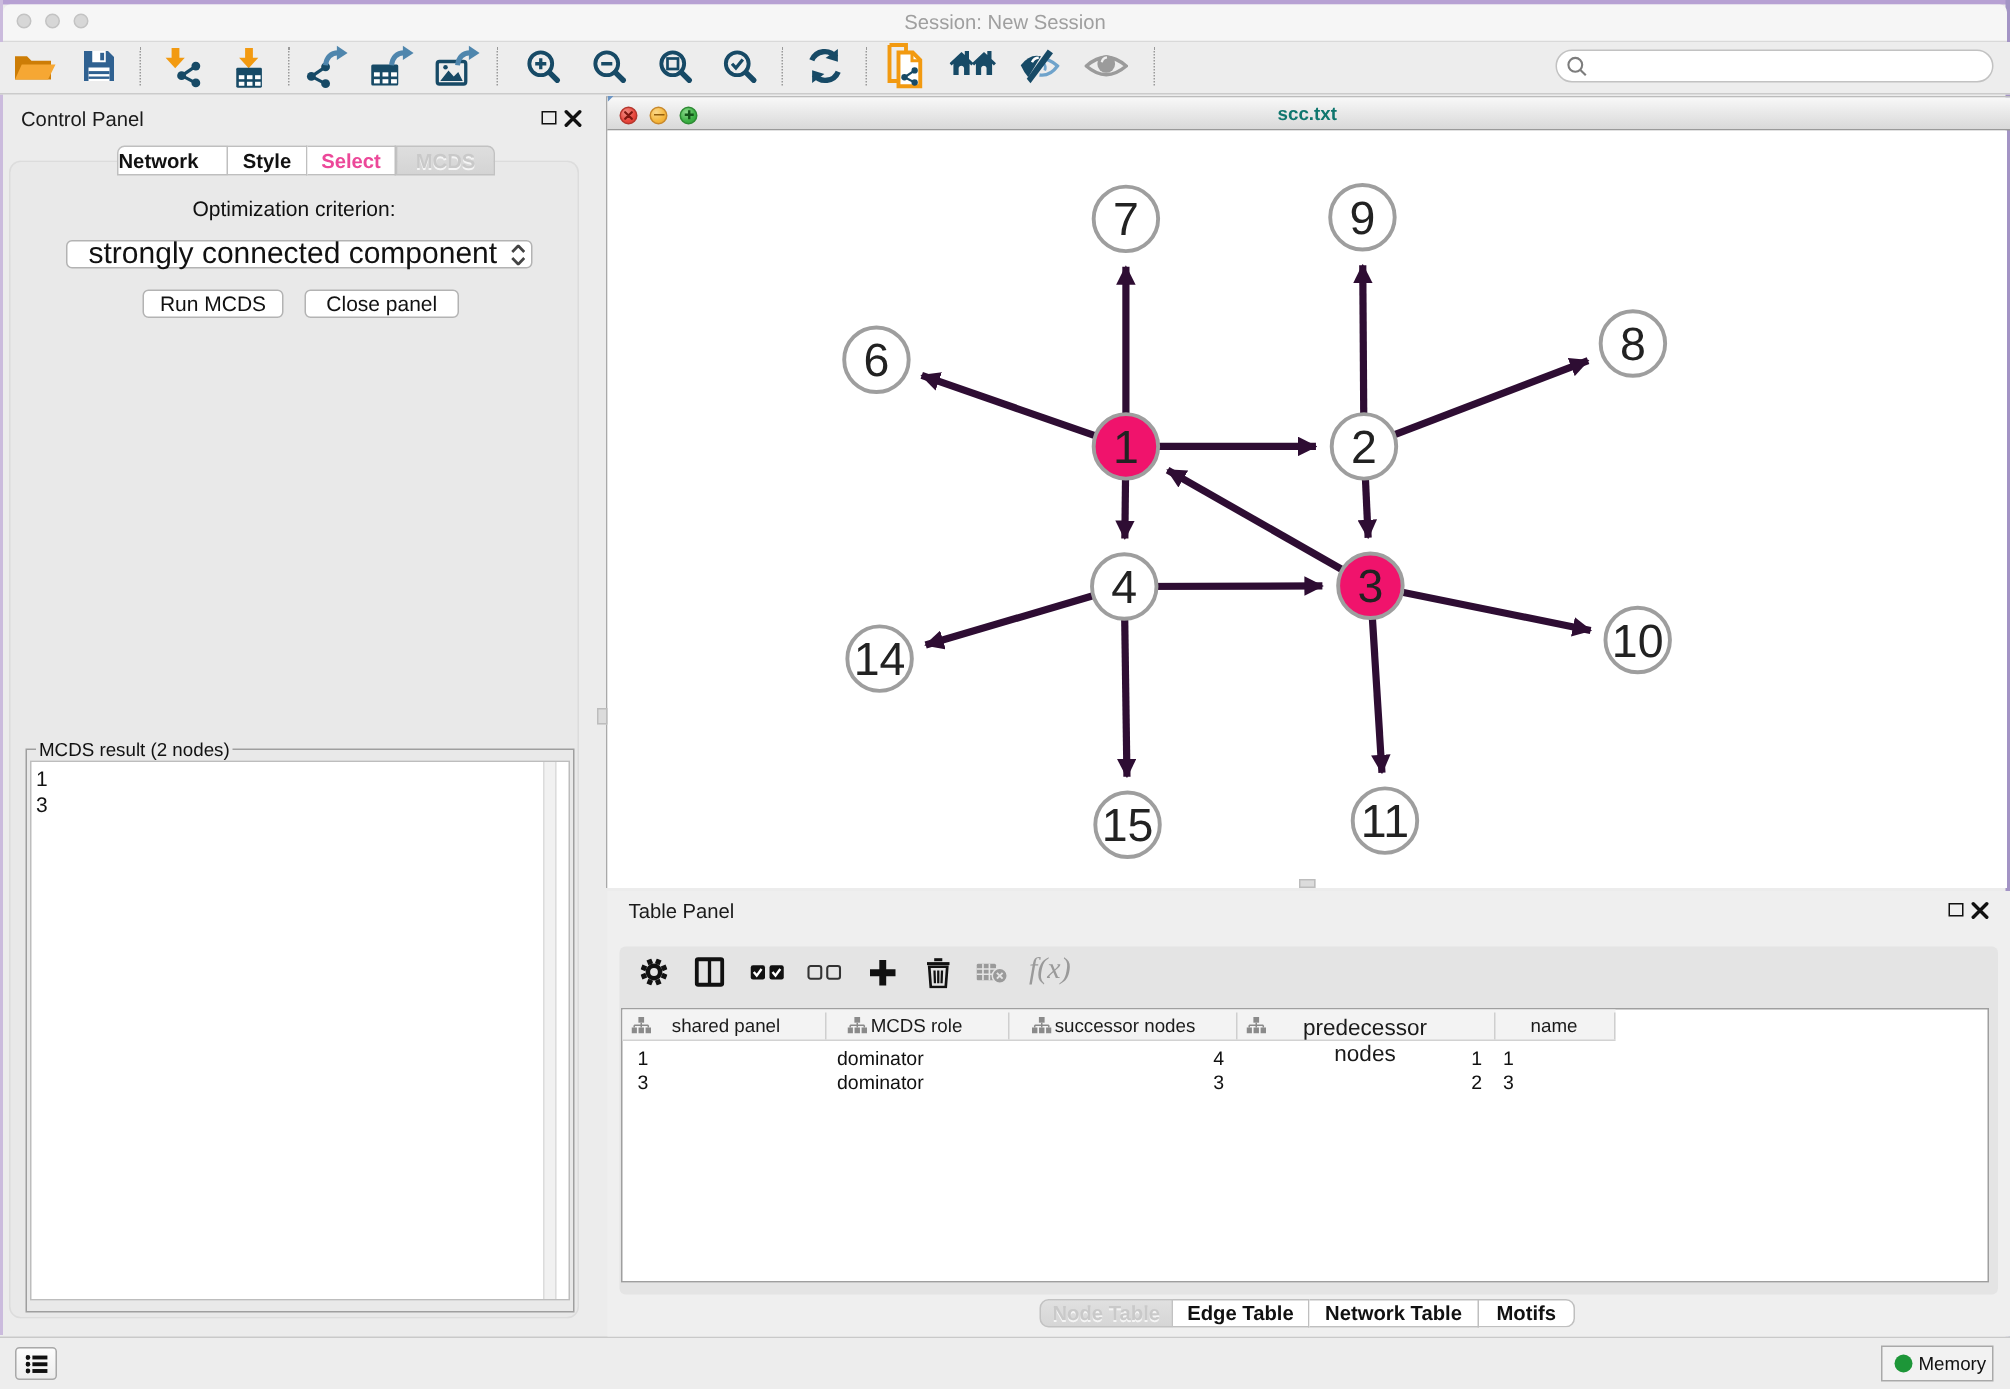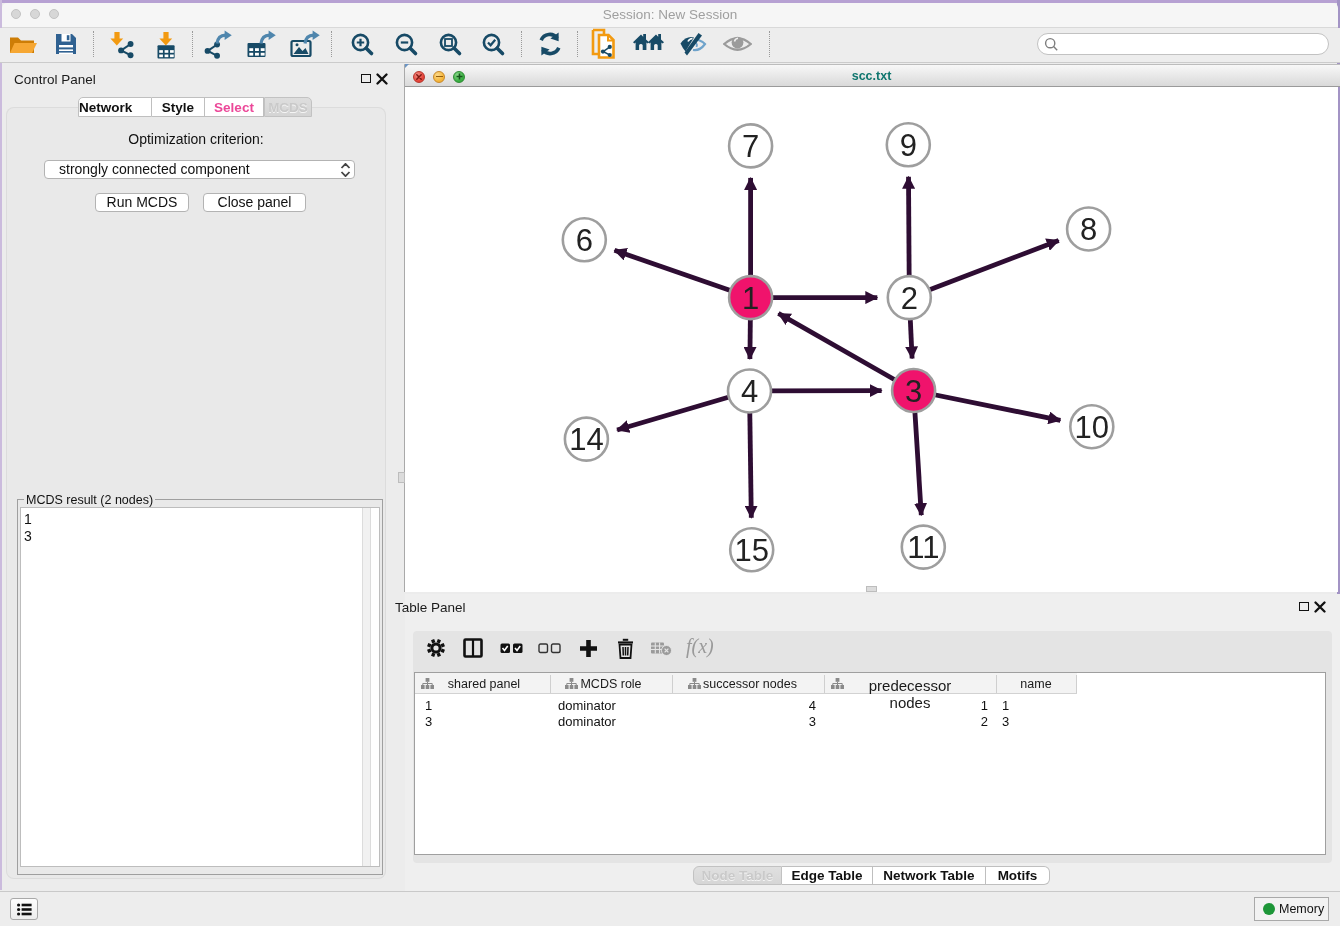--- a/index.html
+++ b/index.html
@@ -172,24 +172,24 @@
 <div class="abs" style="left:361px;top:74px;width:10px;height:9px;border:1.6px solid #111"></div>
 <svg class="abs" style="left:376px;top:73px" width="12" height="12" viewBox="0 0 12 12">
     <path d="M1.5,1.5 L10.5,10.5 M10.5,1.5 L1.5,10.5" stroke="#111" stroke-width="2.3" stroke-linecap="round"></path>
   </svg>
 
 <div class="abs" style="left:6px;top:107px;width:380px;height:772px;background:#e9e9e9;border-radius:8px;box-shadow:inset 0 0 0 1px #dcdcdc"></div>
 
 <div class="abs" style="left:78px;top:97px;width:74px;height:20px;background:#fff;border:1px solid #bfbfbf;border-radius:5px 0 0 0;font-size:13.5px;font-weight:700;color:#111;text-align:left;line-height:19px">Network</div>
 <div class="abs" style="left:152px;top:97px;width:53px;height:20px;background:#fff;border:1px solid #bfbfbf;border-left:none;font-size:13.5px;font-weight:700;color:#111;text-align:center;line-height:19px">Style</div>
 <div class="abs" style="left:205px;top:97px;width:59px;height:20px;background:#fff;border:1px solid #bfbfbf;border-left:none;font-size:13.5px;font-weight:700;color:#ec4899;text-align:center;line-height:19px">Select</div>
-<div class="abs" style="left:264px;top:97px;width:48px;height:20px;background:linear-gradient(#dedede,#d4d4d4);border:1px solid #c2c2c2;border-radius:0 5px 0 0;font-size:13.5px;font-weight:700;color:#c9c9c9;text-shadow:0 1px 0 #f5f5f5;text-align:center;line-height:19px">MCDS</div>
+<div class="abs" style="left:264px;top:97px;width:66px;height:20px;background:linear-gradient(#dedede,#d4d4d4);border:1px solid #c2c2c2;border-radius:0 5px 0 0;font-size:13.5px;font-weight:700;color:#c9c9c9;text-shadow:0 1px 0 #f5f5f5;text-align:center;line-height:19px">MCDS</div>
 
 <div class="abs" style="left:6px;top:131px;width:380px;text-align:center;font-size:14px;color:#111">Optimization criterion:</div>
-<div class="abs" style="left:44px;top:160px;width:311px;height:19px;background:#fff;border:1px solid #b3b3b3;border-radius:4px;font-size:14px;color:#111;line-height:17px;padding-left:14px">strongly connected component</div>
+<div class="abs" style="left:44px;top:160px;width:311px;height:19px;background:#fff;border:1px solid #b3b3b3;border-radius:4px;font-size:20px;color:#111;line-height:17px;padding-left:14px">strongly connected component</div>
 <svg class="abs" style="left:340px;top:163px" width="11" height="14" viewBox="0 0 11 14">
     <path d="M1.5,5 L5.5,0.8 L9.5,5" fill="none" stroke="#444" stroke-width="1.8" stroke-linejoin="round"></path>
     <path d="M1.5,9 L5.5,13.2 L9.5,9" fill="none" stroke="#444" stroke-width="1.8" stroke-linejoin="round"></path>
   </svg>
 <div class="abs" style="left:95px;top:193px;width:94px;height:19px;background:#fff;border:1px solid #b3b3b3;border-radius:4px;font-size:14px;color:#111;text-align:center;line-height:17px">Run MCDS</div>
 <div class="abs" style="left:203px;top:193px;width:103px;height:19px;background:#fff;border:1px solid #b3b3b3;border-radius:4px;font-size:14px;color:#111;text-align:center;line-height:17px">Close panel</div>
 
 <div class="abs" style="left:17px;top:499px;width:366px;height:376px;border:1px solid #9f9f9f"></div>
 <div class="abs" style="left:24px;top:493px;background:#e9e9e9;font-size:12.5px;color:#111;padding:0 2px">MCDS result (2 nodes)</div>
 <div class="abs" style="left:20px;top:507px;width:360px;height:360px;background:#fff;border:1px solid #bdbdbd"></div>
@@ -267,21 +267,21 @@
 <text x="923.3" y="558.1" font-size="31" fill="#222" text-anchor="middle" font-family="Liberation Sans, sans-serif">11</text>
 <circle cx="586.4" cy="439.1" r="21.5" fill="#ffffff" stroke="#9e9e9e" stroke-width="2.6"></circle>
 <text x="586.4" y="450.1" font-size="31" fill="#222" text-anchor="middle" font-family="Liberation Sans, sans-serif">14</text>
 <circle cx="751.7" cy="549.8" r="21.5" fill="#ffffff" stroke="#9e9e9e" stroke-width="2.6"></circle>
 <text x="751.7" y="560.8" font-size="31" fill="#222" text-anchor="middle" font-family="Liberation Sans, sans-serif">15</text>
 </svg>
 <div class="abs" style="left:866px;top:586px;width:11px;height:6px;background:#dcdcdc;border:1px solid #bdbdbd"></div>
 <div class="abs" style="left:398px;top:472px;width:7px;height:11px;background:#dcdcdc;border:1px solid #bdbdbd"></div>
 
 <div class="abs" style="left:405px;top:594px;width:935px;height:297px;background:#efefef"></div>
-<div class="abs" style="left:395px;top:600px;font-size:13.5px;color:#1b1b1b">Table Panel</div>
+<div class="abs" style="left:419px;top:600px;font-size:13.5px;color:#1b1b1b">Table Panel</div>
 <div class="abs" style="left:1299px;top:602px;width:10px;height:9px;border:1.6px solid #111"></div>
 <svg class="abs" style="left:1314px;top:601px" width="12" height="12" viewBox="0 0 12 12">
     <path d="M1.5,1.5 L10.5,10.5 M10.5,1.5 L1.5,10.5" stroke="#111" stroke-width="2.3" stroke-linecap="round"></path>
   </svg>
 <div class="abs" style="left:413px;top:631px;width:919px;height:232px;background:#e4e4e4;border-radius:4px"></div>
 <svg class="abs" style="left:427px;top:639px" width="18" height="18" viewBox="0 0 18 18">
     <g fill="#111">
       <circle cx="9" cy="9" r="5.6"></circle>
       <circle cx="9" cy="9" r="2.6" fill="#e4e4e4"></circle>
       <rect x="14.04" y="10.09" width="3.4" height="3.4" transform="rotate(22 15.74 11.79)"></rect>

